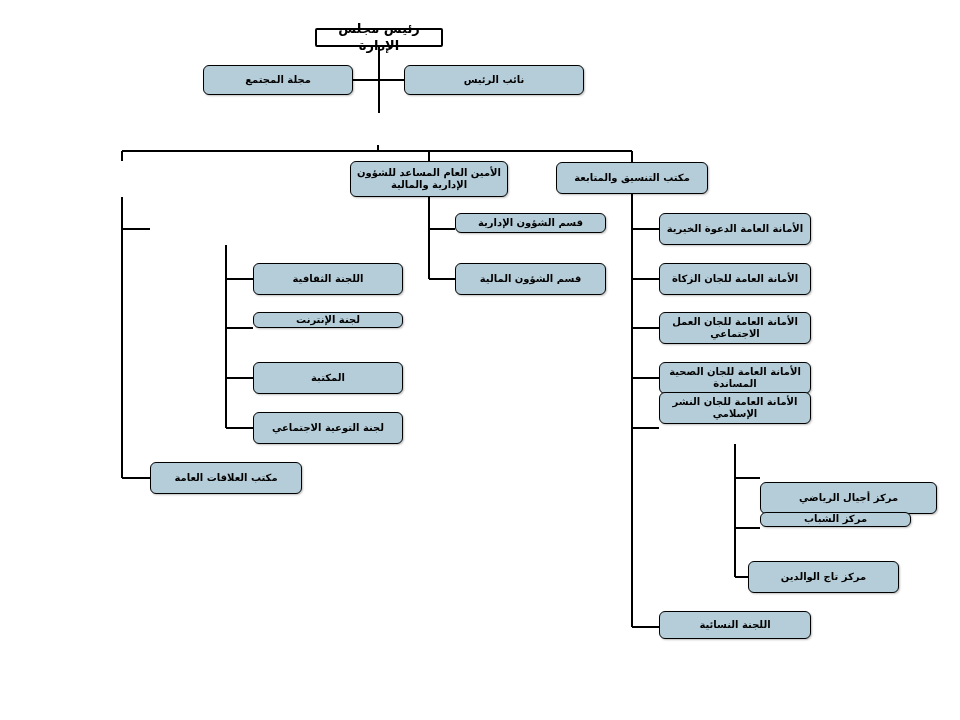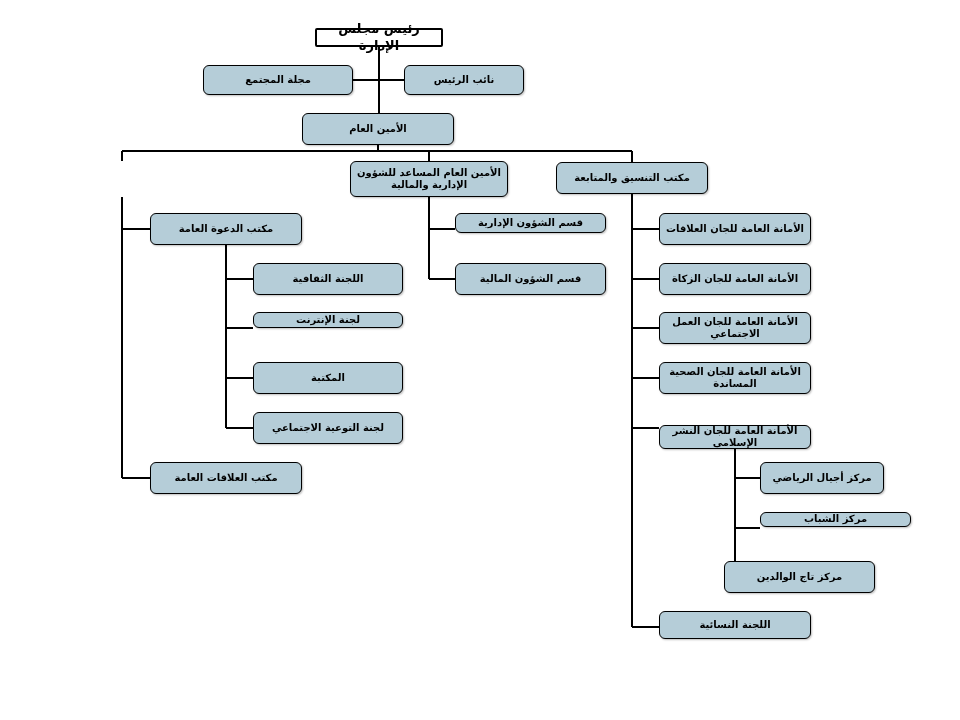--- a/index.html
+++ b/index.html
@@ -63,56 +63,54 @@
     <line x1="735" y1="444" x2="735" y2="577"></line>
     <line x1="735" y1="478" x2="760" y2="478"></line>
     <line x1="735" y1="528" x2="760" y2="528"></line>
     <line x1="735" y1="577" x2="760" y2="577"></line>
   </svg>
 
   <div class="node root" style="left:315px;top:28px;width:128px;height:19px">رئيس مجلس الإدارة</div>
 
   <div class="node" style="left:203px;top:65px;width:150px;height:30px">مجلة المجتمع</div>
 
-  <div class="node" style="left:404px;top:65px;width:120px;height:30px">نائب الرئيس</div>
+  <div class="node" style="left:404px;top:65px;width:180px;height:30px">نائب الرئيس</div>
 
-  <div class="node" style="left:302px;top:113px;width:152px;height:32px">الأمين العام</div>
 
 
   <div class="node" style="left:350px;top:161px;width:158px;height:36px">الأمين العام المساعد للشؤون الإدارية والمالية</div>
 
   <div class="node" style="left:556px;top:162px;width:152px;height:32px">مكتب التنسيق والمتابعة</div>
 
-  <div class="node" style="left:150px;top:213px;width:152px;height:32px">مكتب الدعوة العامة</div>
 
   <div class="node" style="left:253px;top:263px;width:150px;height:32px">اللجنة الثقافية</div>
 
   <div class="node" style="left:253px;top:312px;width:150px;height:16px">لجنة الإنترنت</div>
 
   <div class="node" style="left:253px;top:362px;width:150px;height:32px">المكتبة</div>
 
   <div class="node" style="left:253px;top:412px;width:150px;height:32px">لجنة التوعية الاجتماعي</div>
 
   <div class="node" style="left:150px;top:462px;width:152px;height:32px">مكتب العلاقات العامة</div>
 
   <div class="node" style="left:455px;top:213px;width:151px;height:20px">قسم الشؤون الإدارية</div>
 
   <div class="node" style="left:455px;top:263px;width:151px;height:32px">قسم الشؤون المالية</div>
 
-  <div class="node" style="left:659px;top:213px;width:152px;height:32px">الأمانة العامة للجان العلاقات</div>
+  <div class="node" style="left:659px;top:213px;width:152px;height:32px">الأمانة العامة الدعوة الخيرية</div>
 
   <div class="node" style="left:659px;top:263px;width:152px;height:32px">الأمانة العامة للجان الزكاة</div>
 
   <div class="node" style="left:659px;top:312px;width:152px;height:32px">الأمانة العامة للجان العمل الاجتماعي</div>
 
   <div class="node" style="left:659px;top:362px;width:152px;height:32px">الأمانة العامة للجان الصحية المساندة</div>
 
-  <div class="node" style="left:659px;top:425px;width:152px;height:24px">الأمانة العامة للجان النشر الإسلامي</div>
+  <div class="node" style="left:659px;top:392px;width:152px;height:32px">الأمانة العامة للجان النشر الإسلامي</div>
 
-  <div class="node" style="left:760px;top:462px;width:124px;height:32px">مركز أجيال الرياضي</div>
+  <div class="node" style="left:760px;top:482px;width:177px;height:32px">مركز أجيال الرياضي</div>
 
   <div class="node" style="left:760px;top:512px;width:151px;height:15px">مركز الشباب</div>
 
-  <div class="node" style="left:724px;top:561px;width:151px;height:32px">مركز تاج الوالدين</div>
+  <div class="node" style="left:748px;top:561px;width:151px;height:32px">مركز تاج الوالدين</div>
 
   <div class="node" style="left:659px;top:611px;width:152px;height:28px">اللجنة النسائية</div>
 
 </div>
 
 </body></html>

